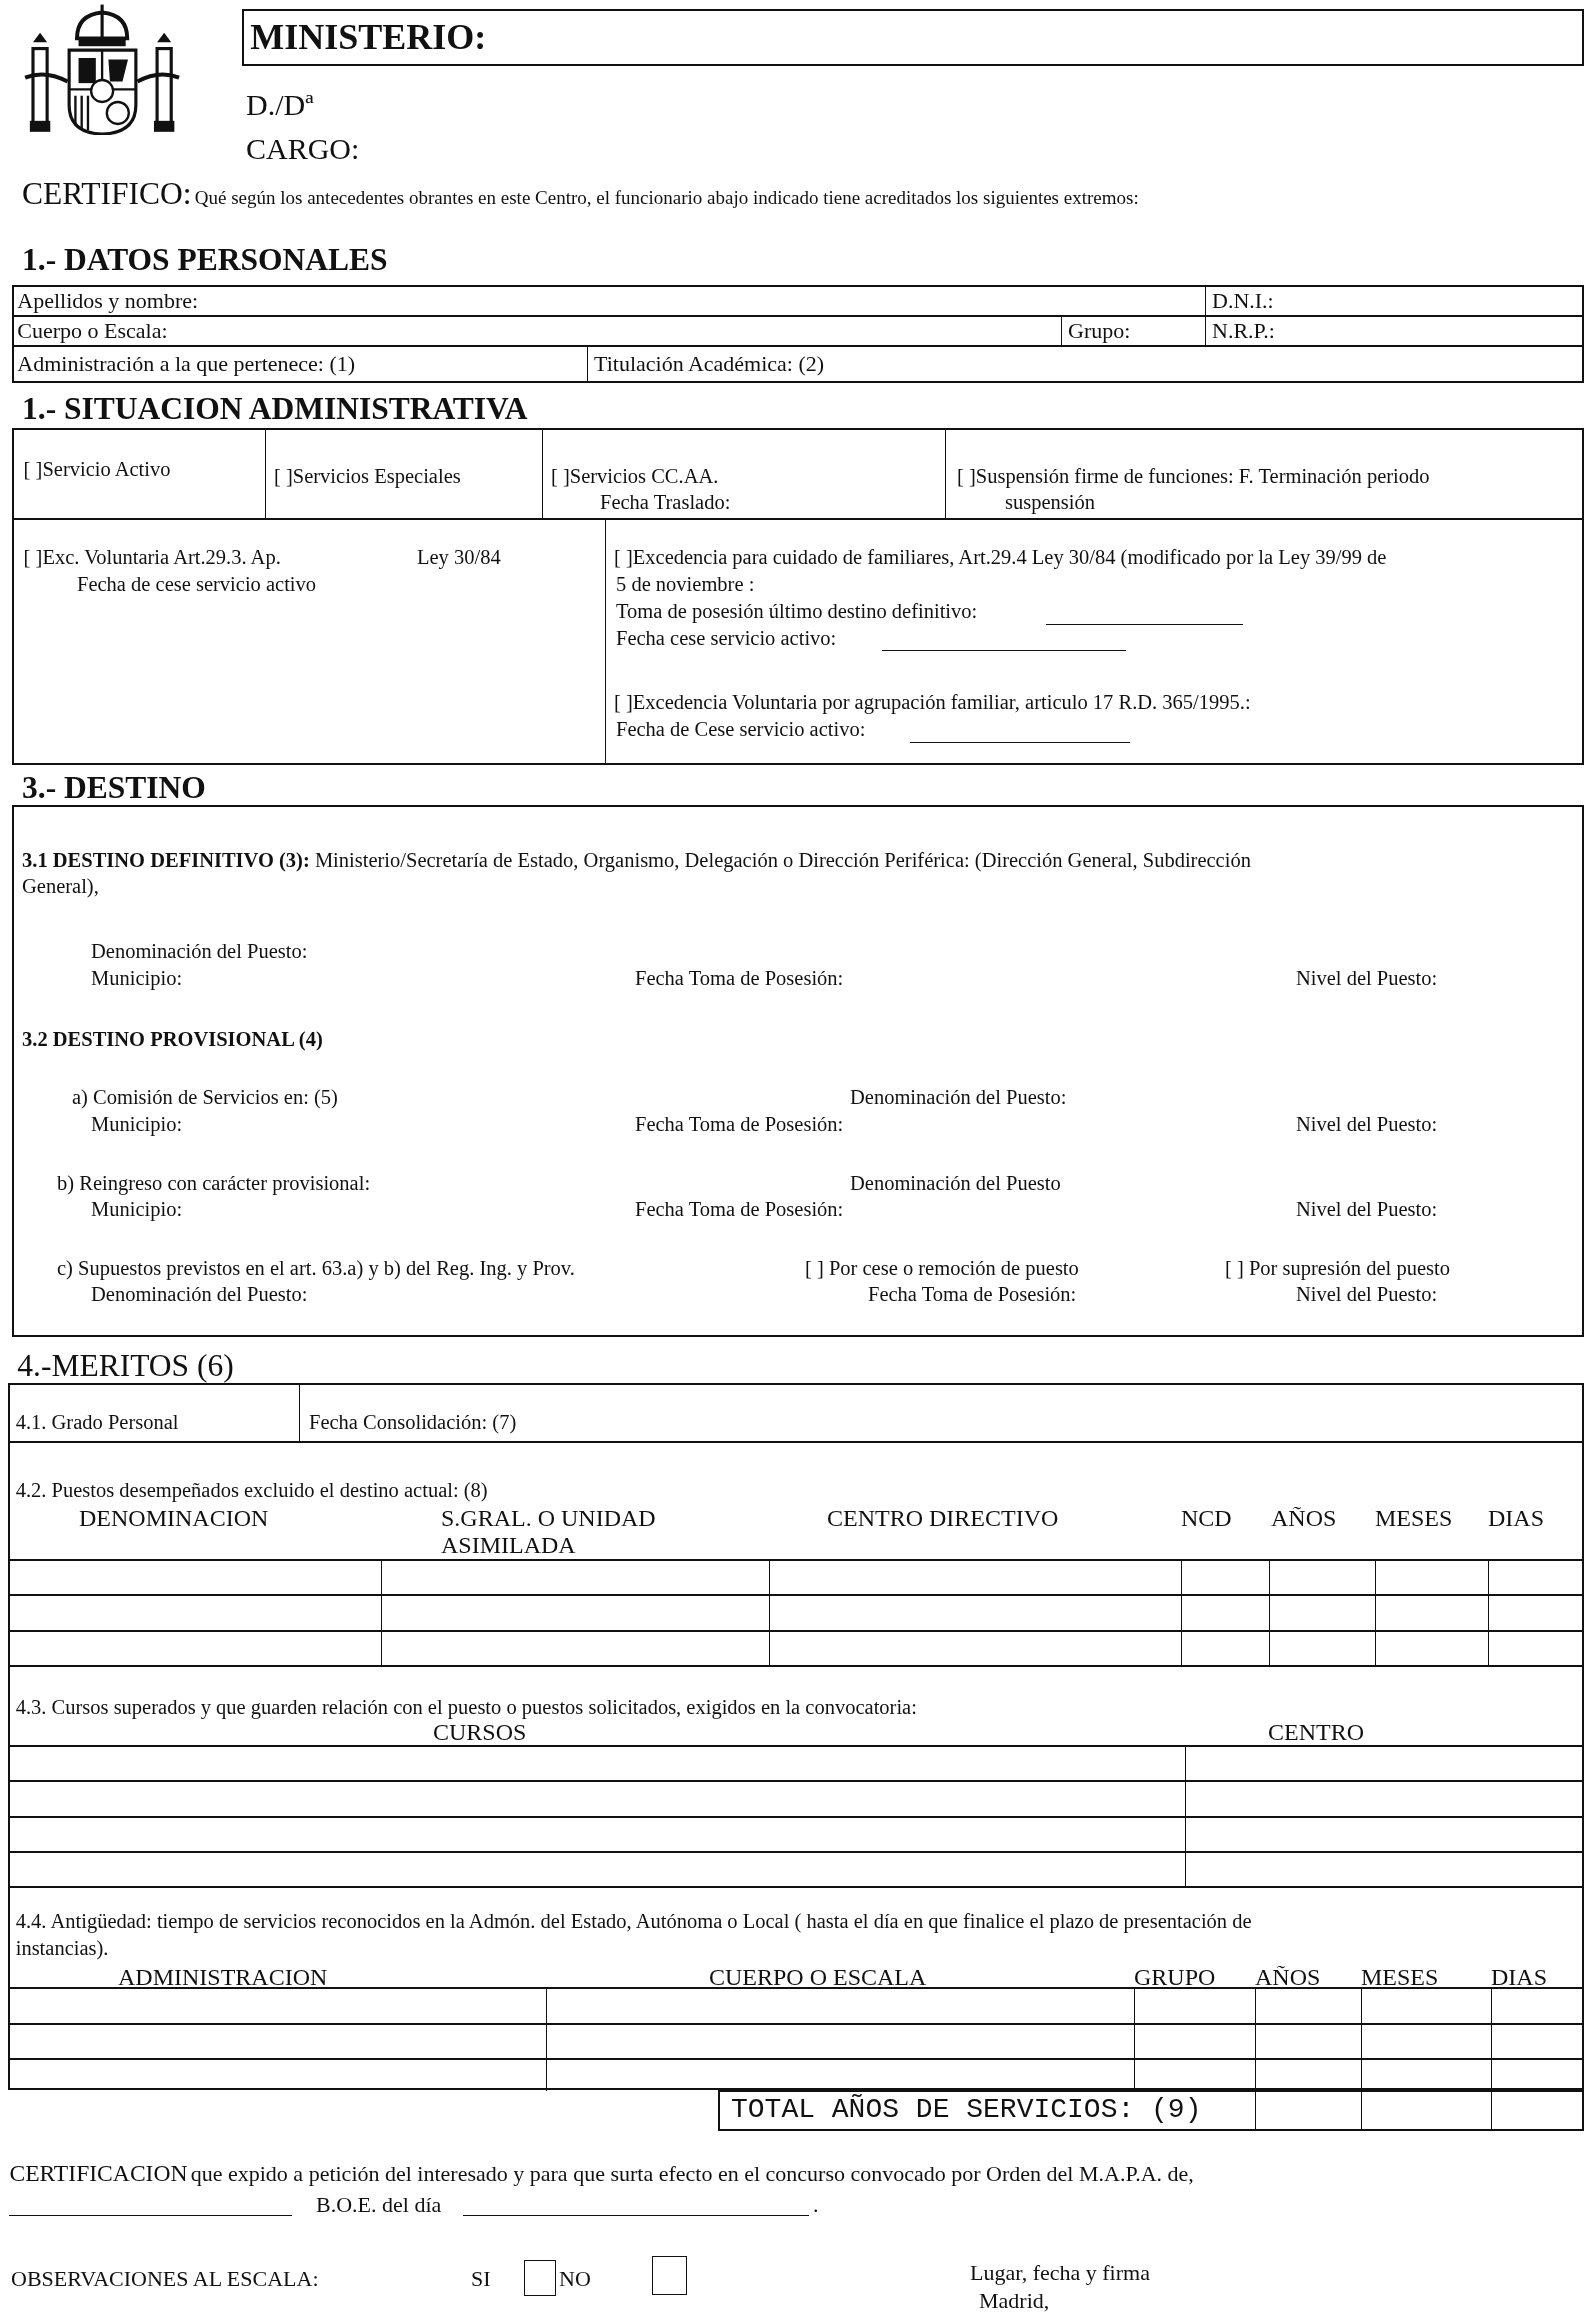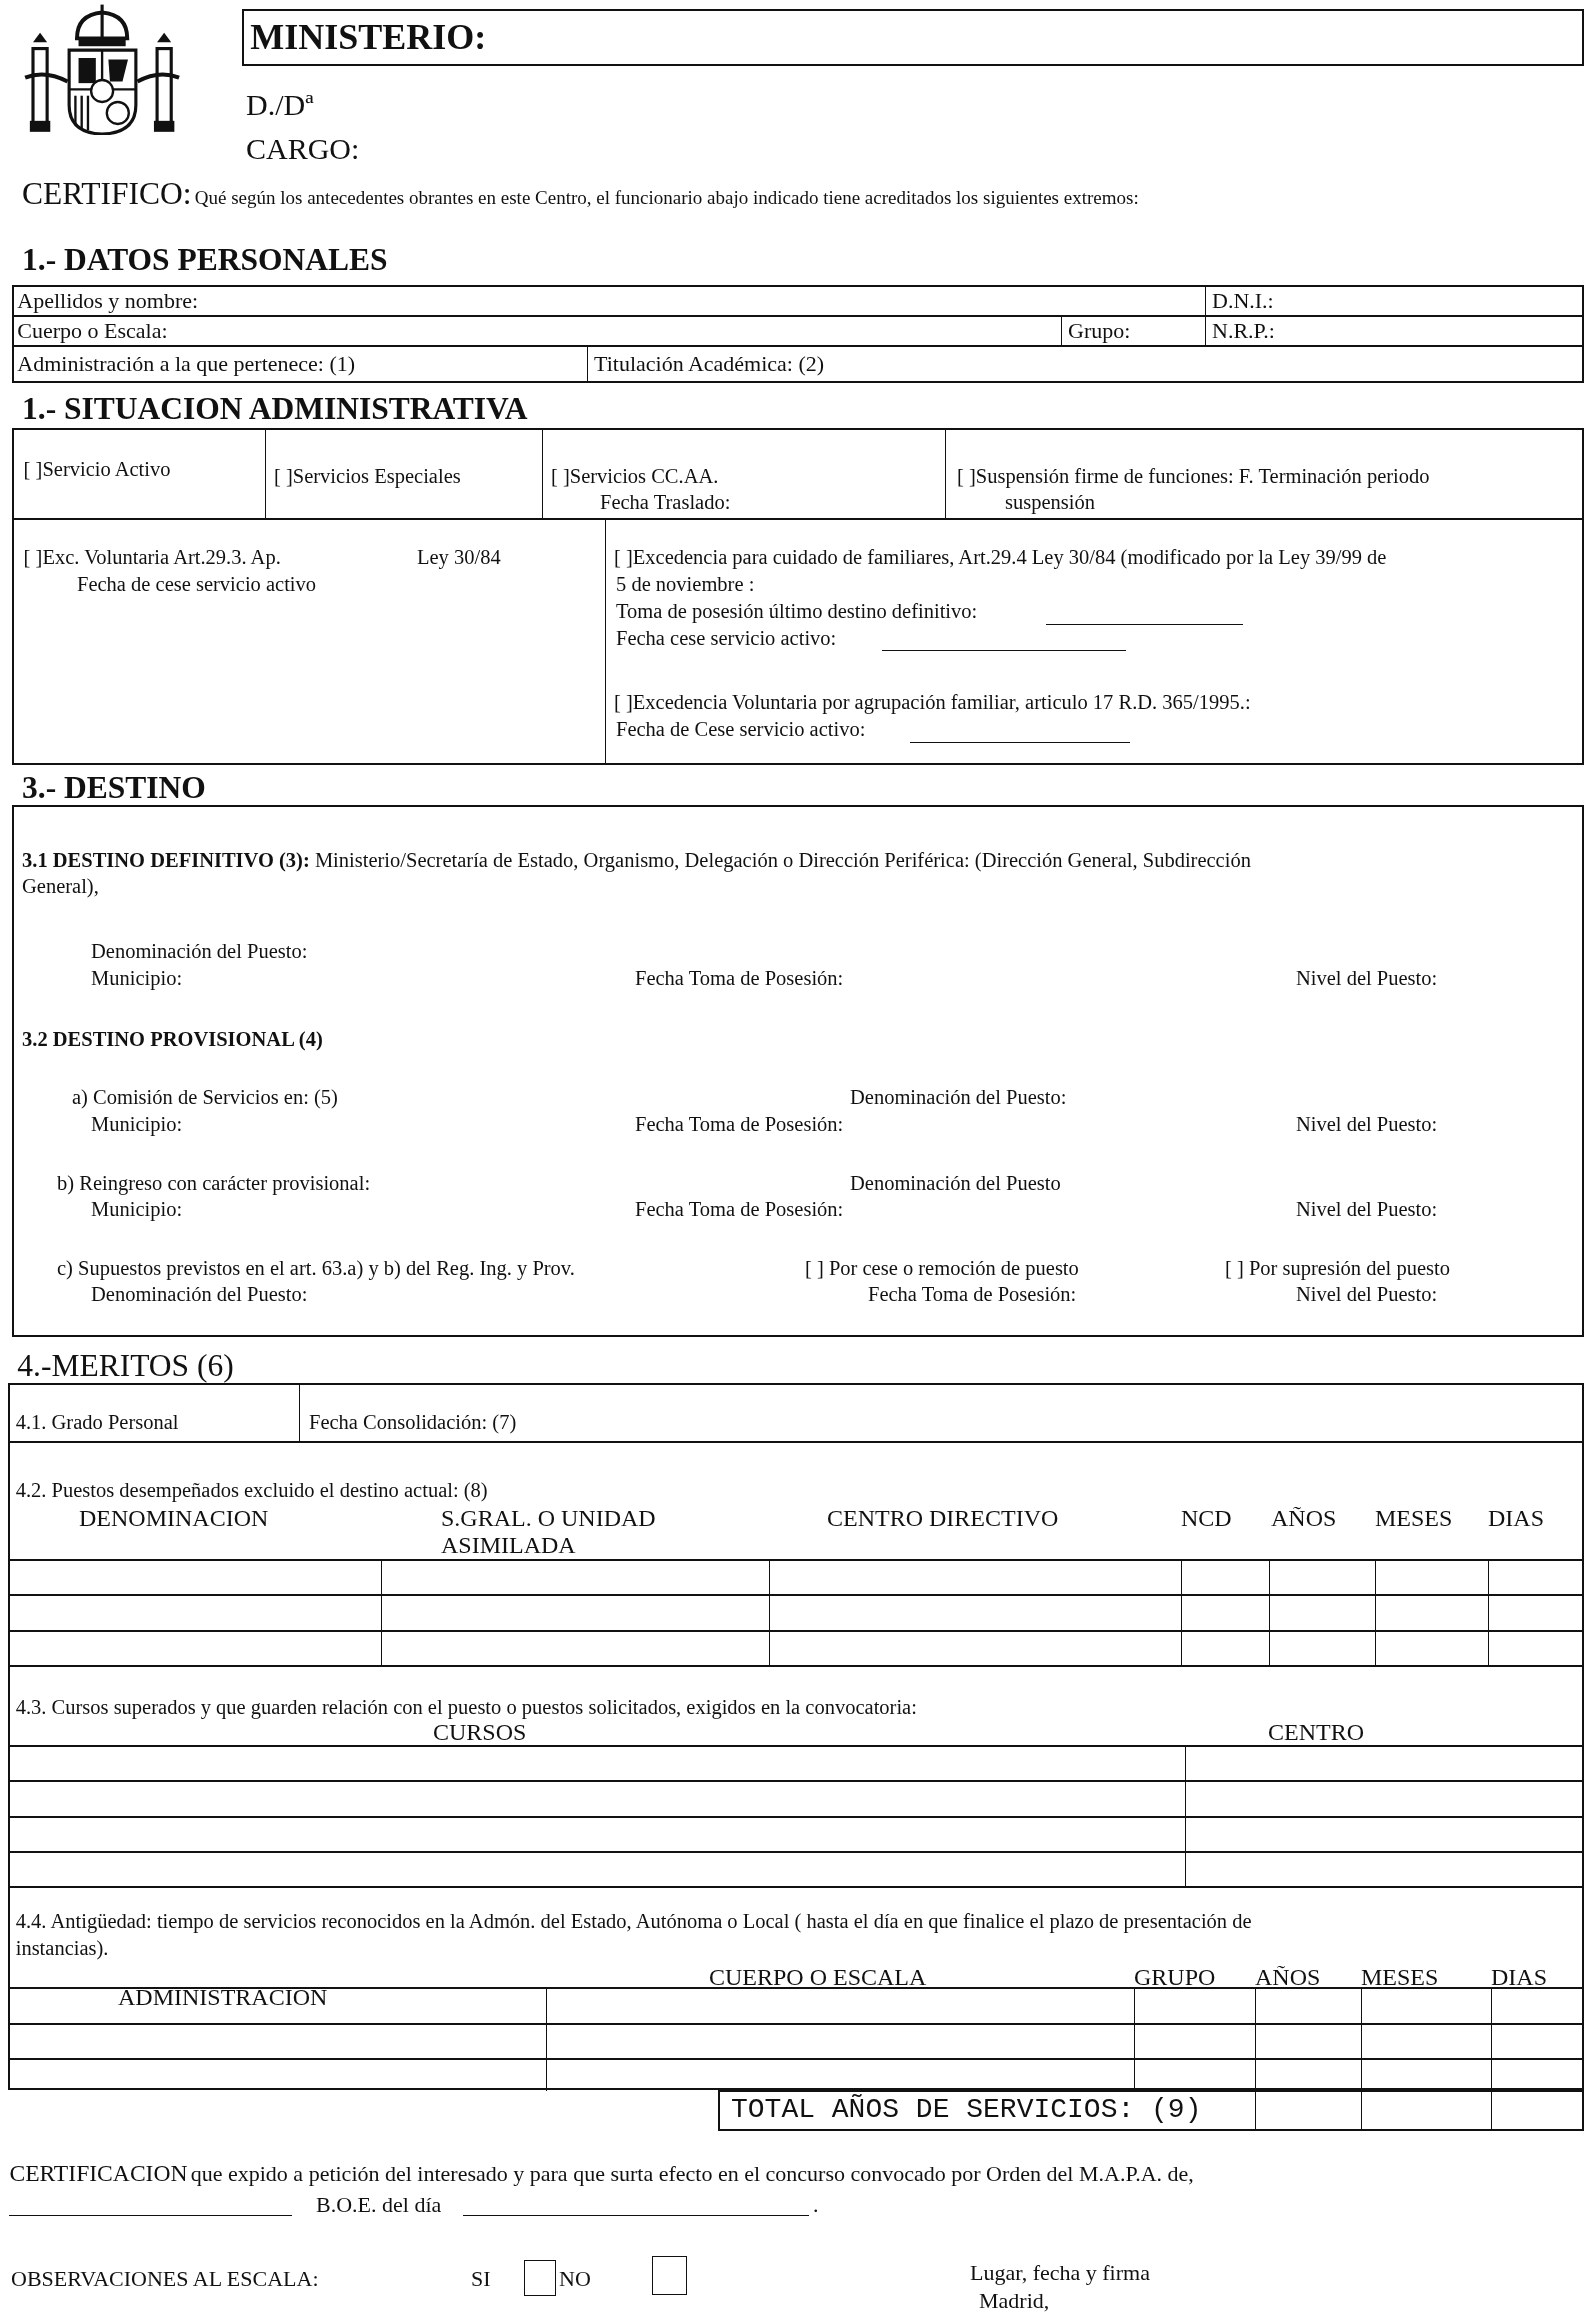--- a/index.html
+++ b/index.html
@@ -209,21 +209,21 @@
 <div class="hl" style="left:7.9px; top:1851px; width:1576px;"></div>
 <div class="hl" style="left:7.9px; top:1886px; width:1576px;"></div>
 <div class="vl" style="left:1185px; top:1745px; height:142px;"></div>
 <div class="abs" style="left:9.4px; top:1747px; width:1573px; height:31.5px;"></div>
 <div class="abs" style="left:9.4px; top:1782px; width:1573px; height:31.5px;"></div>
 <div class="abs" style="left:9.4px; top:1818px; width:1573px; height:31.5px;"></div>
 <div class="abs" style="left:9.4px; top:1853px; width:1573px; height:31.5px;"></div>
 
 <span class="txt f26" style="left:15.7px; top:1910px;">4.4. Antigüedad: tiempo de servicios reconocidos en la Admón. del Estado, Autónoma o Local ( hasta el día en que finalice el plazo de presentación de</span>
 <span class="txt f26" style="left:15.7px; top:1937px;">instancias).</span>
-<span class="colhead" style="left:118px; width:315px; top:1964px;margin-top:20px;">ADMINISTRACION</span>
+<span class="colhead" style="left:118px; width:315px; top:1964px;">ADMINISTRACION</span>
 <span class="colhead" style="left:709px; width:315px; top:1964px;">CUERPO O ESCALA</span>
 <span class="colhead" style="left:1134px; width:121px; top:1964px;">GRUPO</span>
 <span class="colhead" style="left:1255px; width:106px; top:1964px;">AÑOS</span>
 <span class="colhead" style="left:1361px; width:130px; top:1964px;">MESES</span>
 <span class="colhead" style="left:1491px; width:91px; top:1964px;">DIAS</span>
 
 <div class="hl" style="left:7.9px; top:1987px; width:1576px;"></div>
 <div class="hl" style="left:7.9px; top:2023px; width:1576px;"></div>
 <div class="hl" style="left:7.9px; top:2058px; width:1576px;"></div>
 <div class="vl" style="left:546px; top:1987px; height:104px;"></div>

